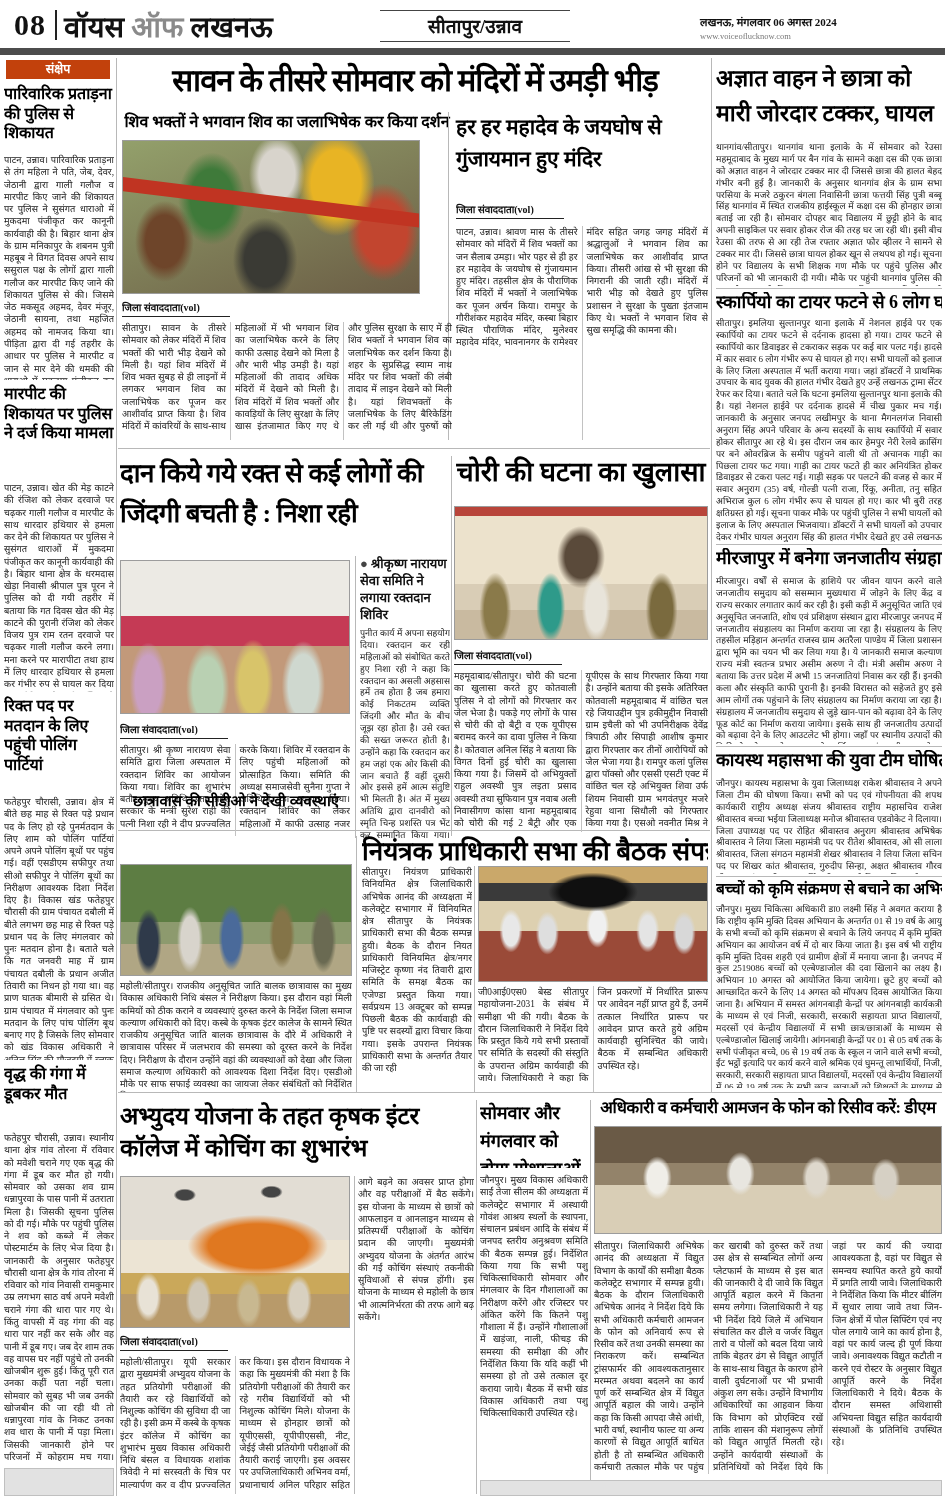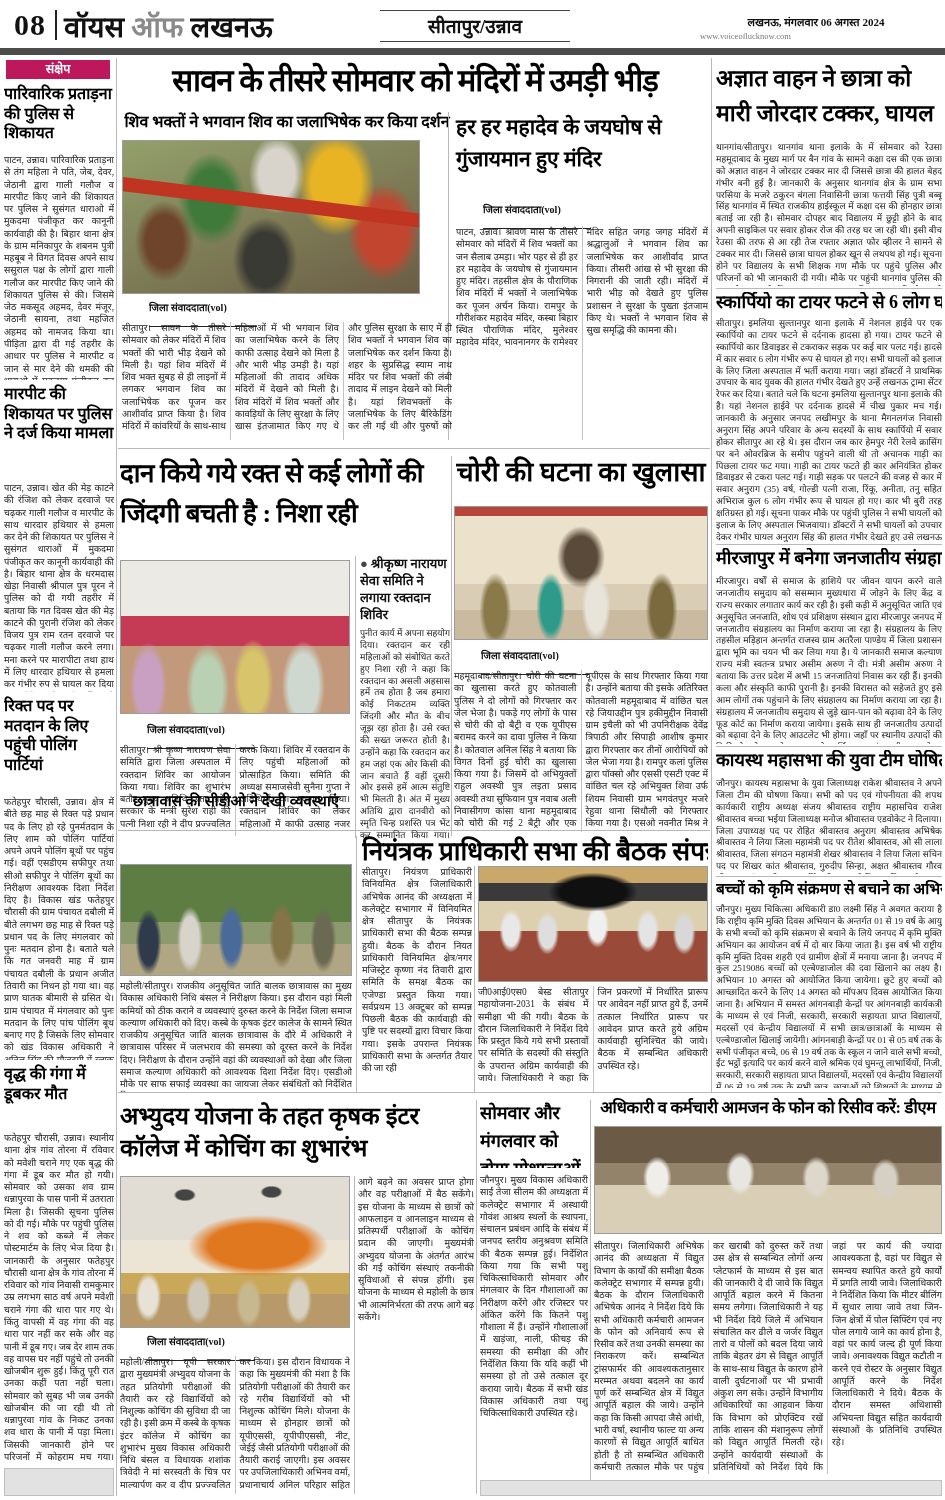--- a/index.html
+++ b/index.html
@@ -4,25 +4,25 @@
 <style>
   html,body{margin:0;padding:0;background:#9a9a9a;}
   .page{position:relative;width:945px;height:1500px;background:#ffffff;margin:0 auto;overflow:hidden;
         font-family:"Liberation Serif","DejaVu Sans",serif;color:#111;}
   .abs{position:absolute;}
   .h{font-weight:bold;color:#000;line-height:1.22;overflow:hidden;}
   .nw{white-space:nowrap;text-align:center;}
   .bt{font-size:9.3px;line-height:1.32;text-align:justify;color:#1b1b1b;overflow:hidden;}
   .cols2{column-count:2;column-gap:9px;column-rule:1px solid #c2c2c2;}
   .cols3{column-count:3;column-gap:9px;column-rule:1px solid #c2c2c2;}
-  .byline{font-weight:bold;font-size:10px;border-bottom:1.5px solid #222;padding-bottom:12px;white-space:nowrap;overflow:hidden;margin-left:27px;}
+  .byline{font-weight:bold;font-size:10px;border-bottom:1.5px solid #222;padding-bottom:2px;white-space:nowrap;overflow:hidden;}
   .vrule{width:1px;background:#b8b8b8;}
   .hrule{height:1px;background:#b8b8b8;}
   .photo{overflow:hidden;border:1px solid #9c9c9c;box-sizing:border-box;}
-  .brieflabel{background:#be185d;color:#fff;font-weight:bold;font-size:12.5px;text-align:center;line-height:19px;}
+  .brieflabel{background:#c2410c;color:#fff;font-weight:bold;font-size:12.5px;text-align:center;line-height:19px;}
   .graybox{background:#e2e2e2;border:1px solid #c0c0c0;box-sizing:border-box;}
   .masthead-num{font-size:30px;font-weight:bold;letter-spacing:1px;}
   .mast-sep{width:2px;background:#222;}
   .ph-lead{background:
     radial-gradient(55px 75px at 72% 28%, #e8b424 0 45%, transparent 70%),
     radial-gradient(48px 66px at 30% 38%, #3f7a3a 0 45%, transparent 70%),
     radial-gradient(40px 56px at 52% 22%, #d8d4cc 0 45%, transparent 70%),
     radial-gradient(52px 70px at 88% 60%, #c2452f 0 45%, transparent 70%),
     radial-gradient(42px 58px at 14% 66%, #6e452a 0 45%, transparent 70%),
     radial-gradient(46px 60px at 48% 78%, #3a3a34 0 45%, transparent 70%),
@@ -80,21 +80,21 @@
 <div class="page">
 
   <div class="abs masthead-num" style="left:14px;top:8px;">08</div>
   <div class="abs mast-sep" style="left:55px;top:10px;height:30px;"></div>
   <div class="abs" style="left:380px;top:10px;width:190px;text-align:center;font-size:19px;font-weight:bold;border-top:1px solid #444;border-bottom:1px solid #444;padding:2px 0;">सीतापुर/उन्नाव</div>
   <div class="abs" style="left:64px;top:6px;font-size:29px;font-weight:bold;white-space:nowrap;">
     <span>वॉयस</span>
     <span style="color:#8a8a8a;">ऑफ</span>
     <span>लखनऊ</span>
   </div>
-  <div class="abs" style="left:700px;top:14px;width:232px;text-align:center;font-size:11px;font-weight:bold;">लखनऊ, मंगलवार 06 अगस्त 2024</div>
+  <div class="abs" style="left:700px;top:14px;width:232px;text-align:left;font-size:11px;font-weight:bold;">लखनऊ, मंगलवार 06 अगस्त 2024</div>
   <div class="abs" style="left:700px;top:31px;width:232px;text-align:left;font-size:8.5px;color:#777;">www.voiceoflucknow.com</div>
   <div class="abs" style="left:0;top:48px;width:945px;height:7px;background:#4c4c4c;"></div>
 
   <div class="abs vrule" style="left:116px;top:58px;height:1438px;"></div>
   <div class="abs vrule" style="left:711px;top:58px;height:1034px;"></div>
   <div class="abs hrule" style="left:118px;top:448px;width:592px;"></div>
   <div class="abs hrule" style="left:118px;top:830px;width:592px;"></div>
   <div class="abs hrule" style="left:118px;top:1092px;width:824px;"></div>
   <div class="abs hrule" style="left:716px;top:288px;width:226px;"></div>
   <div class="abs hrule" style="left:716px;top:544px;width:226px;"></div>

